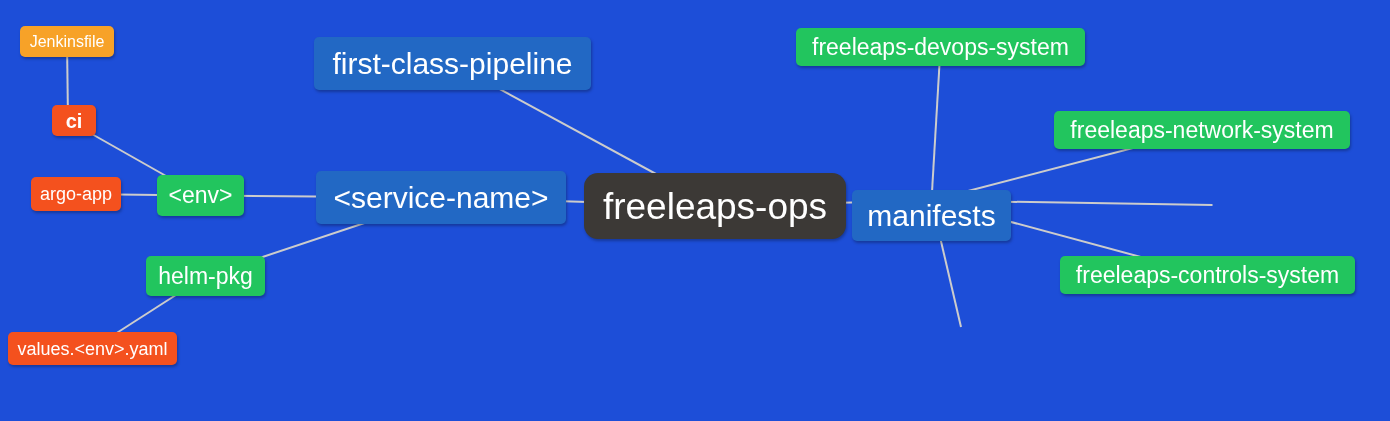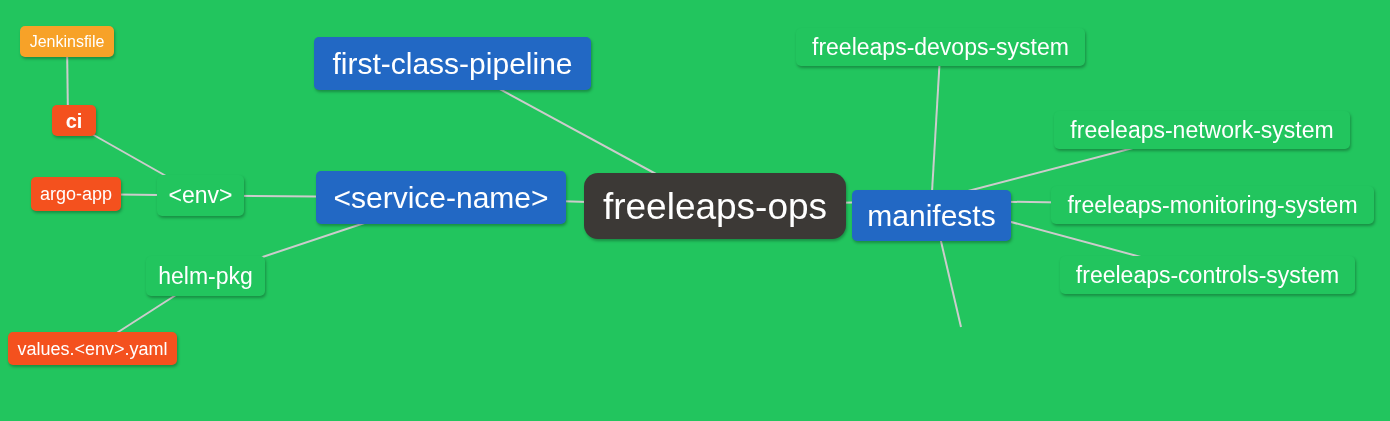--- a/index.html
+++ b/index.html
@@ -6,21 +6,21 @@
     margin: 0;
     padding: 0;
     background: #ffffff;
     font-family: "Liberation Sans", sans-serif;
   }
   #mindmap-canvas {
     position: relative;
     width: 1390px;
     height: 421px;
     overflow: hidden;
-    background: #22c55e;
+    background: #1d4ed8;
   }
   #edges-layer {
     position: absolute;
     left: 0;
     top: 0;
     width: 1390px;
     height: 421px;
   }
   #nodes-layer {
     position: absolute;
@@ -70,16 +70,15 @@
       <div class="node" style="left: 31px; top: 177px; width: 90px; height: 34px; font-size: 18px; background: rgb(244, 81, 30);">argo-app</div>
       <div class="node" style="left: 157px; top: 175px; width: 87px; height: 41px; font-size: 23px; background: rgb(34, 197, 94);">&lt;env&gt;</div>
       <div class="node" style="left: 146px; top: 256px; width: 119px; height: 40px; font-size: 23px; background: rgb(34, 197, 94);">helm-pkg</div>
       <div class="node" style="left: 8px; top: 332px; width: 169px; height: 33px; font-size: 18px; background: rgb(244, 81, 30);">values.&lt;env&gt;.yaml</div>
       <div class="node" style="left: 314px; top: 37px; width: 277px; height: 53px; font-size: 30px; background: rgb(34, 104, 196);">first-class-pipeline</div>
       <div class="node" style="left: 316px; top: 171px; width: 250px; height: 53px; font-size: 30px; background: rgb(34, 104, 196);">&lt;service-name&gt;</div>
       <div class="node" style="left: 584px; top: 173px; width: 262px; height: 66px; font-size: 37px; background: rgb(60, 57, 54); border-radius: 14px;">freeleaps-ops</div>
       <div class="node" style="left: 852px; top: 175px; width: 159px; height: 51px; font-size: 30px; background: rgb(34, 104, 196); margin-top: 15px;">manifests</div>
       <div class="node" style="left: 796px; top: 28px; width: 289px; height: 38px; font-size: 23px; background: rgb(34, 197, 94);">freeleaps-devops-system</div>
       <div class="node" style="left: 1054px; top: 111px; width: 296px; height: 38px; font-size: 23px; background: rgb(34, 197, 94);">freeleaps-network-system</div>
-      <div class="node" style="left: 1051px; top: 186px; width: 323px; height: 38px; font-size: 23px; background: rgb(34, 197, 94);">freeleaps-monitoring-system</div>
       <div class="node" style="left: 1060px; top: 256px; width: 295px; height: 38px; font-size: 23px; background: rgb(34, 197, 94);">freeleaps-controls-system</div>
     </div>
 </div>
 
 </body></html>

